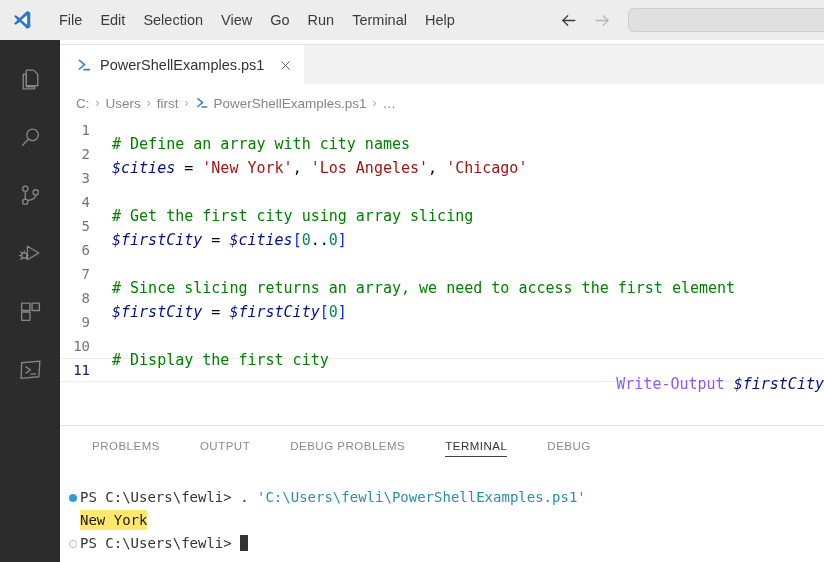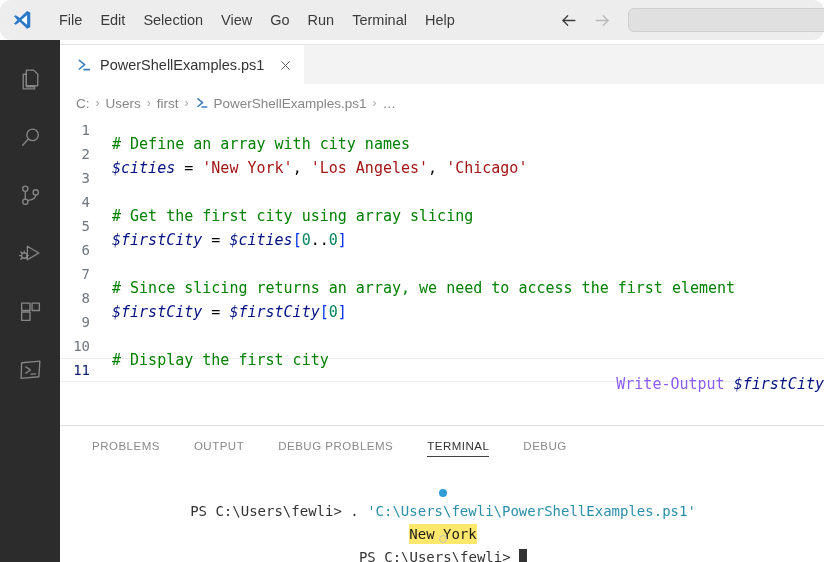--- a/index.html
+++ b/index.html
@@ -23,21 +23,20 @@
 
   
   .titlebar {
     position: absolute;
     left: 0; top: 0;
     width: 824px; height: 40px;
     background: #ededed;
     display: flex;
     align-items: flex-end;
     box-sizing: border-box;
-    border-radius: 11px;
   }
   .vscode-logo {
     width: 44px;
     height: 40px;
     display: flex;
     align-items: center;
     justify-content: center;
     flex: 0 0 auto;
   }
   .menubar {
@@ -211,21 +210,21 @@
     width: 764px; height: 137px;
     background: #ffffff;
     border-top: 1px solid #e0e0e0;
     box-sizing: border-box;
   }
   .panel-tabs {
     position: absolute;
     left: 20px; top: 10px;
     display: flex;
     align-items: flex-start;
-    gap: 10px;
+    gap: 16px;
   }
   .panel-tab {
     font-size: 11.5px;
     letter-spacing: 0.5px;
     color: #8a8a8a;
     padding: 4px 12px 8px 12px;
     position: relative;
     white-space: nowrap;
   }
   .panel-tab.active {
@@ -248,21 +247,20 @@
     font-size: 14px;
     line-height: 23px;
     color: #333333;
   }
   .term-line {
     height: 23px;
     display: flex;
     align-items: center;
     white-space: pre;
     padding-left: 2px;
-    flex-direction: column;
   }
   .term-deco {
     width: 14px;
     flex: 0 0 14px;
     display: flex;
     align-items: center;
     justify-content: center;
   }
   .dot-filled {
     width: 8px; height: 8px;

